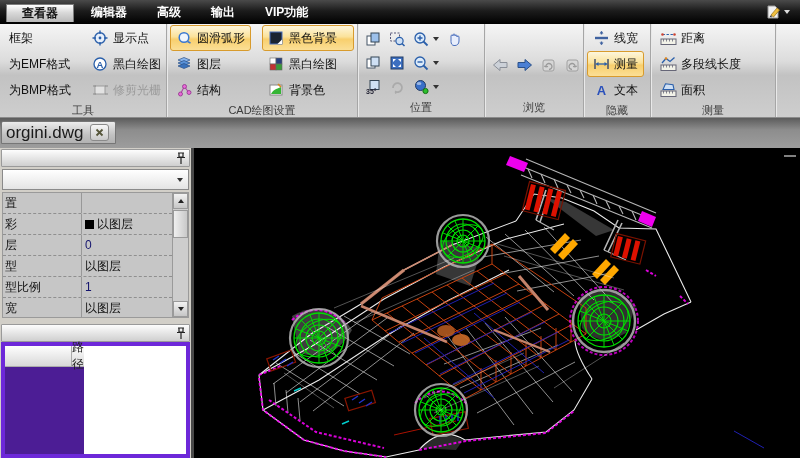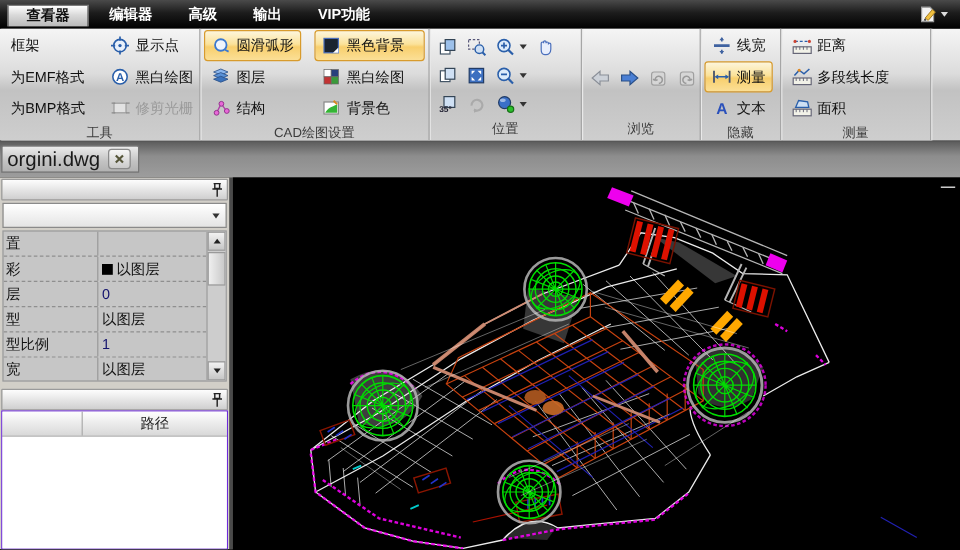--- a/index.html
+++ b/index.html
@@ -71,22 +71,22 @@
   .swatch{width:9px;height:9px;background:#000;display:inline-block;}
   .vscroll{width:15px;flex:0 0 15px;background:#cdcdcd;border-left:1px solid #9a9a9a;
            display:flex;flex-direction:column;}
   .sbtn{height:14px;flex:0 0 14px;background:linear-gradient(#f2f2f2,#c6c6c6);border:1px solid #9a9a9a;
         display:flex;align-items:center;justify-content:center;}
   .sthumb{height:26px;flex:0 0 26px;background:linear-gradient(90deg,#efefef,#c9c9c9);border:1px solid #9a9a9a;margin:1px 0;}
   .sspace{flex:1;}
   .tri-up{width:0;height:0;border-left:3px solid transparent;border-right:3px solid transparent;border-bottom:4px solid #222;}
   .tri-dn{width:0;height:0;border-left:3px solid transparent;border-right:3px solid transparent;border-top:4px solid #222;}
   .panel-gap{height:5px;}
-  .pathgrid{flex:1;margin:0 1px 0 1px;border:1px solid #6d28d9;background:#e5e5e5;
-            display:flex;flex-direction:column;min-height:0;}
+  .pathgrid{flex:1;margin:0 1px 0 1px;border:4px solid #6d28d9;background:#4c1d95;
+            display:flex;flex-direction:row;min-height:0;}
   .path-header{height:20px;flex:0 0 20px;display:flex;background:linear-gradient(#fefefe,#d8d8d8);
                border-bottom:1px solid #ababab;color:#222;}
   .ph-col1{width:66px;flex:0 0 66px;border-right:1px solid #ababab;}
   .ph-col2{flex:1;display:flex;align-items:center;justify-content:center;}
   .path-body{flex:1;background:#fff;}
   .canvas{flex:1;position:relative;background:var(--background,#000);}
   .canvas svg{display:block;}
 
   
   .st-wire{stroke:var(--wireframe,#fff);fill:none;}

